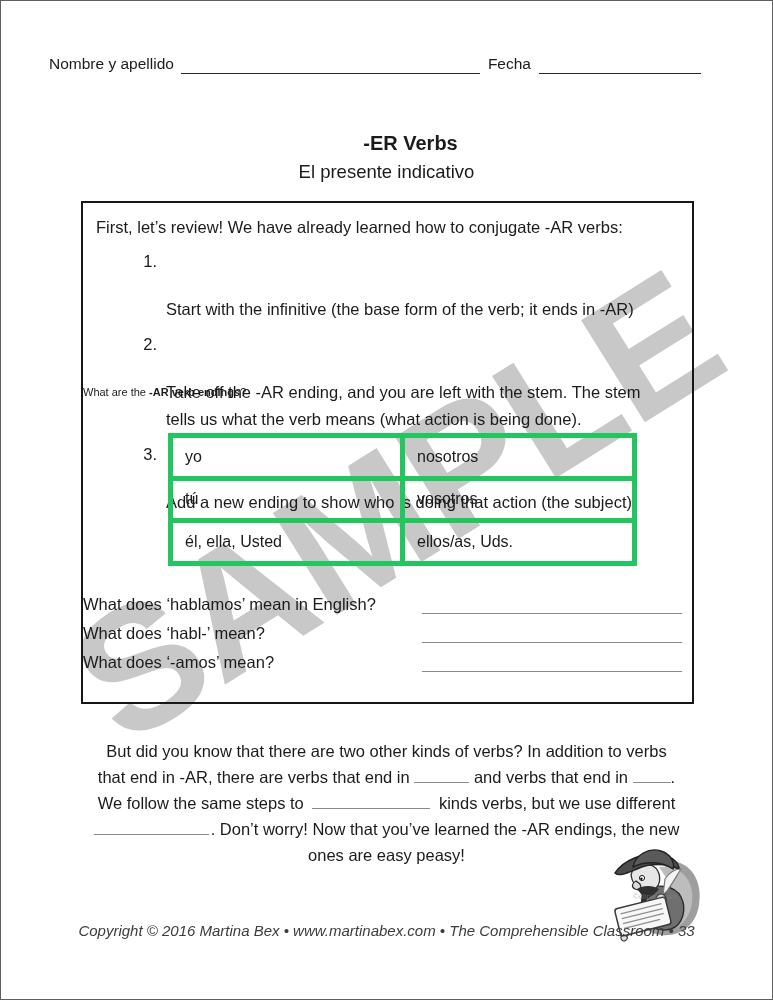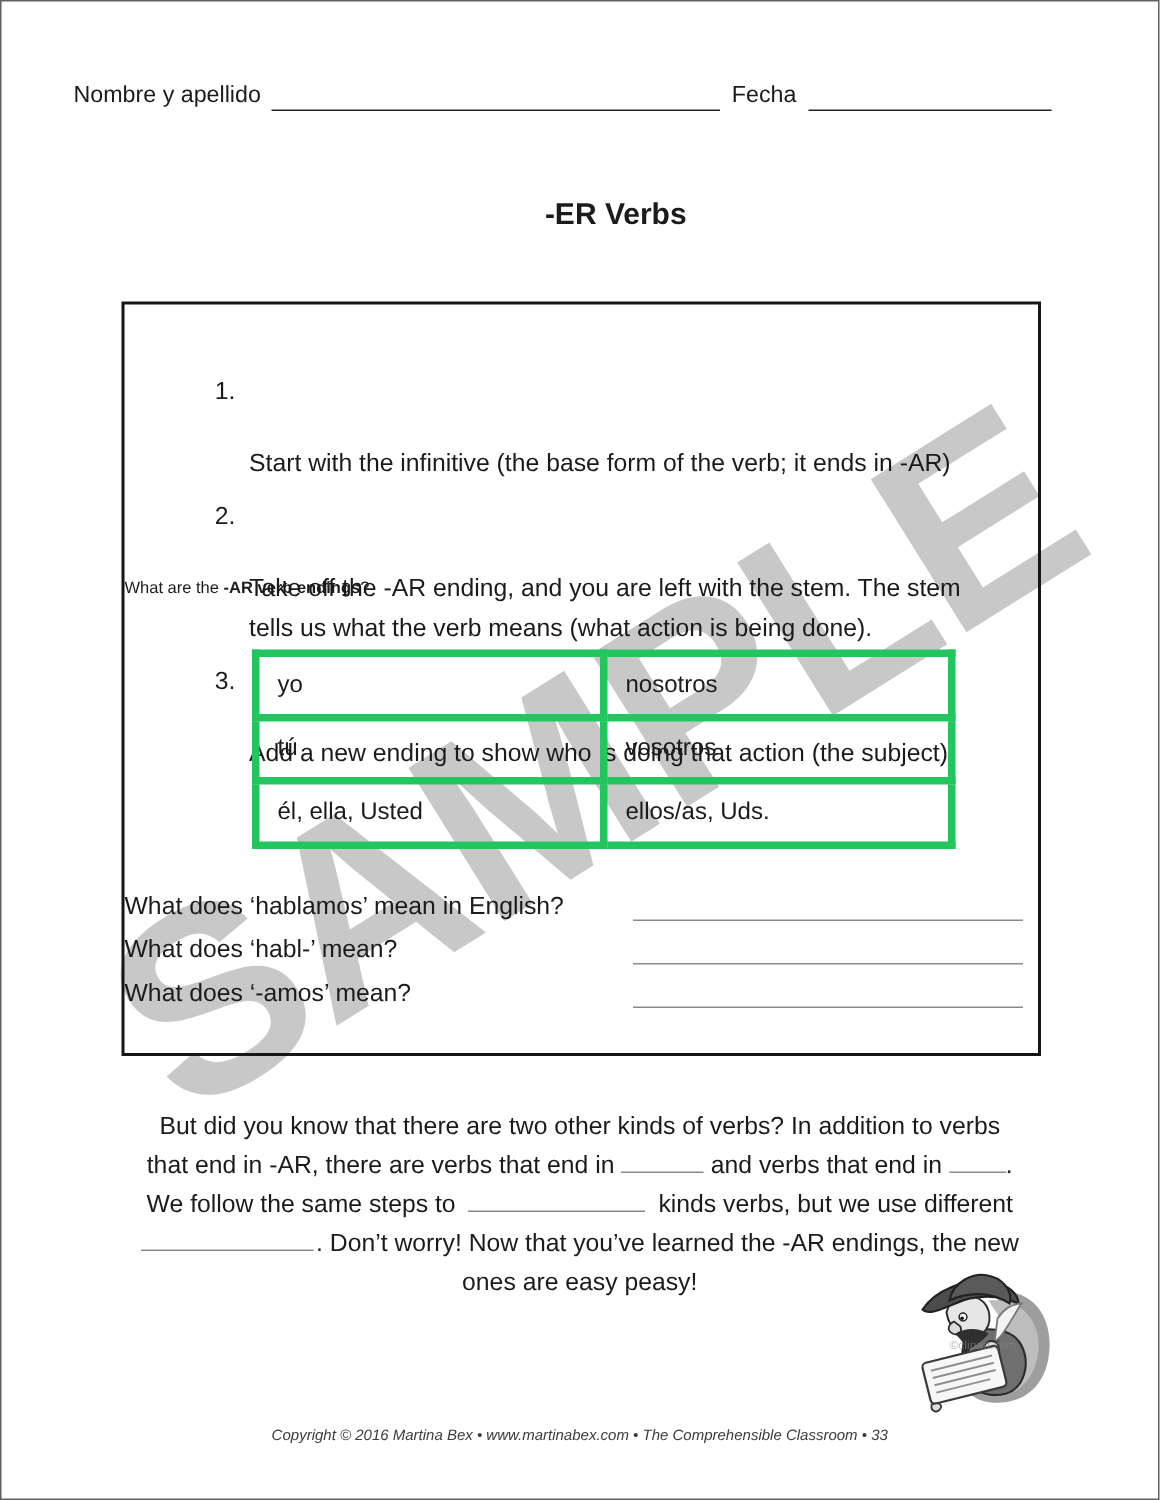--- a/index.html
+++ b/index.html
@@ -59,43 +59,45 @@
   }
   .blank{display:inline-block;border-bottom:1.7px solid #8a8a8a;height:14px;vertical-align:baseline;}
   .blank-a{width:55px;}
   .blank-b{width:38px;}
   .blank-c{width:118px;margin:0 4px;}
   .blank-d{width:115px;margin-right:2px;}
   
   .cartoon{position:absolute;left:608px;top:842px;width:97px;height:99px;}
   
   .footer{
-    position:absolute;left:0;top:951px;width:100%;text-align:center;
-    font-size:10px;font-style:italic;color:#3c3c3c;
+    position:absolute;left:0;top:921px;width:100%;text-align:center;
+    font-size:15px;font-style:italic;color:#3c3c3c;
   }
 </style>
 </head>
 <body>
 
 <div class="watermark">SAMPLE</div>
 
 <div class="content">
 
   <div class="name-date-row">
     <span class="lbl">Nombre y apellido</span>
     <span class="rule name"></span>
     <span class="lbl">Fecha</span>
     <span class="rule date"></span>
   </div>
 
   <div class="title-block">
     <div class="title-main">-ER Verbs</div>
+    <div class="title-sub">El presente indicativo</div>
   </div>
 
   <div class="review-box">
+    <div class="rb-intro">First, let’s review! We have already learned how to conjugate -AR verbs:</div>
 
     <div class="rb-steps">
       <div class="rb-step">
         <span class="num">1.</span>
         <span class="txt">Start with the infinitive (the base form of the verb; it ends in -AR)</span>
       </div>
       <div class="rb-step">
         <span class="num">2.</span>
         <span class="txt">Take off the -AR ending, and you are left with the stem. The stem tells us what the verb means (what action is being done).</span>
       </div>

